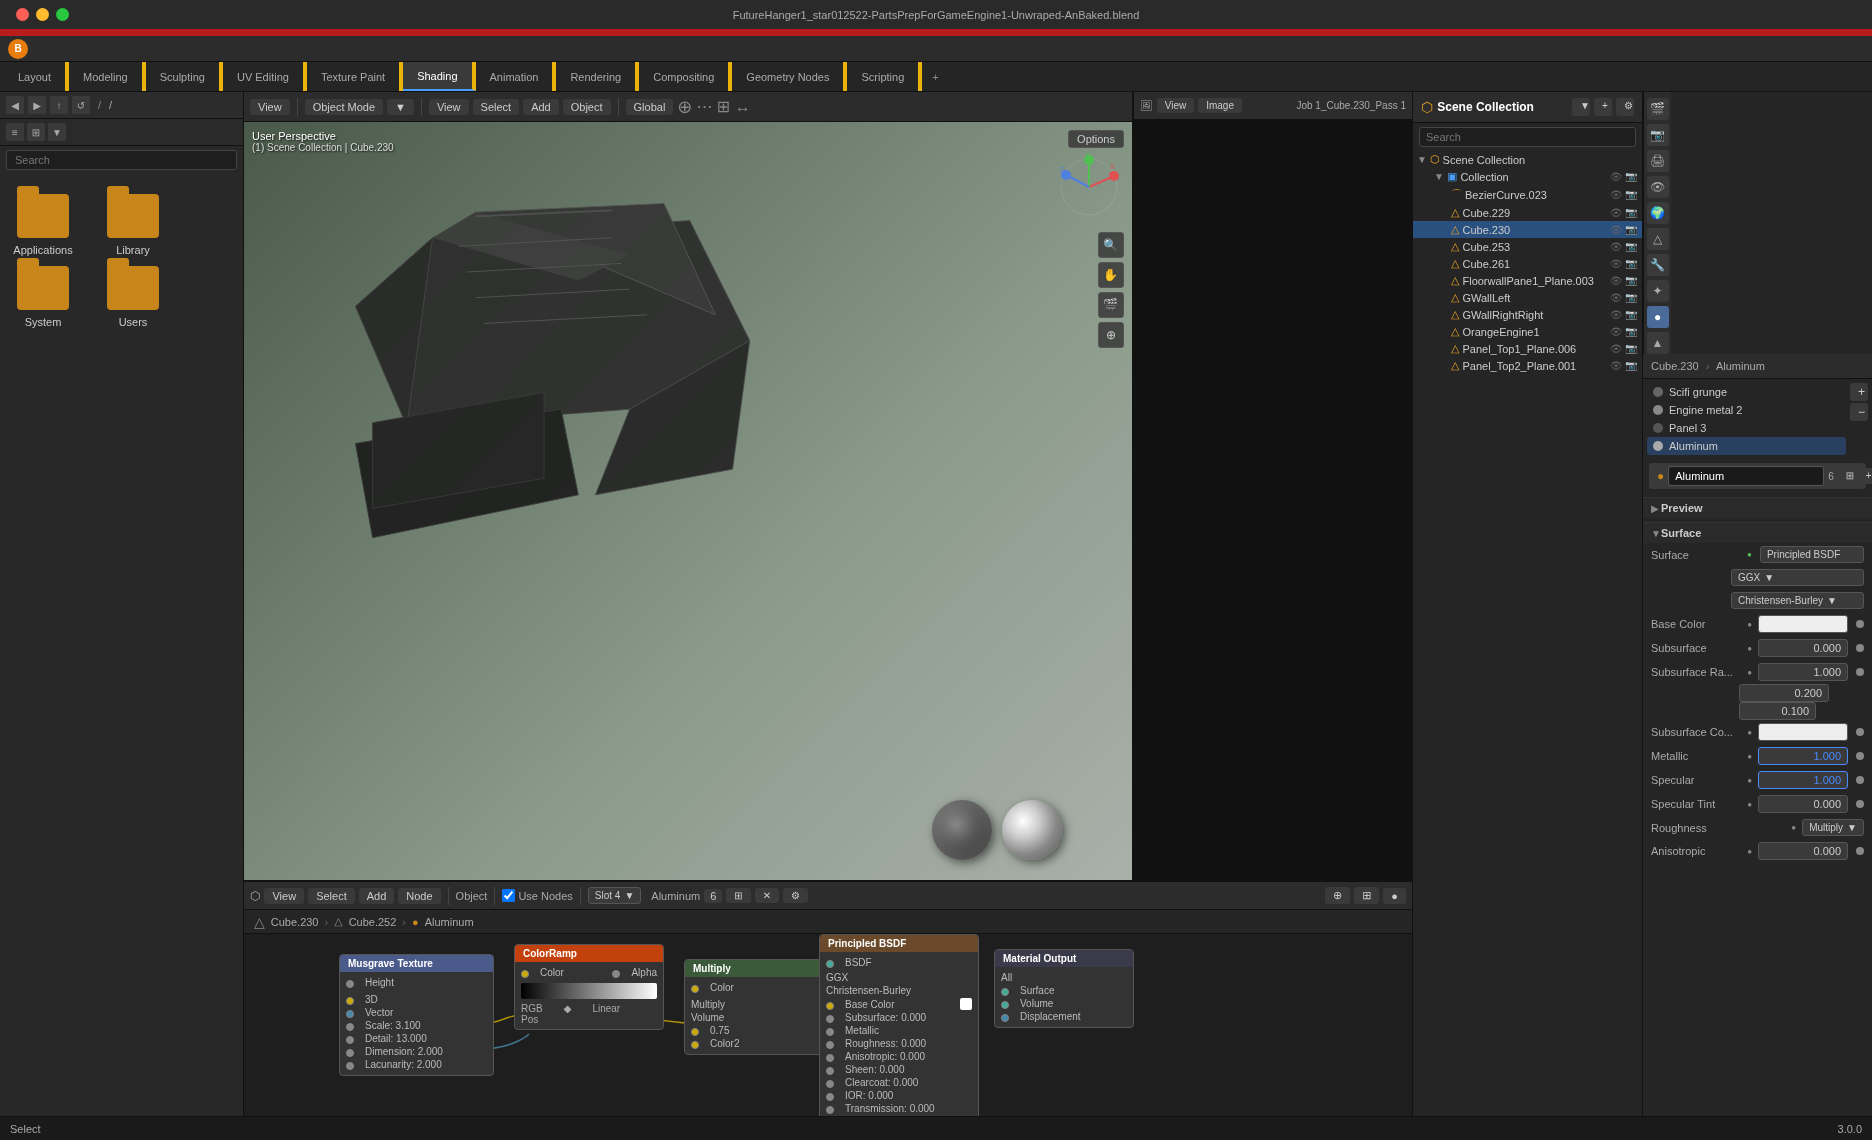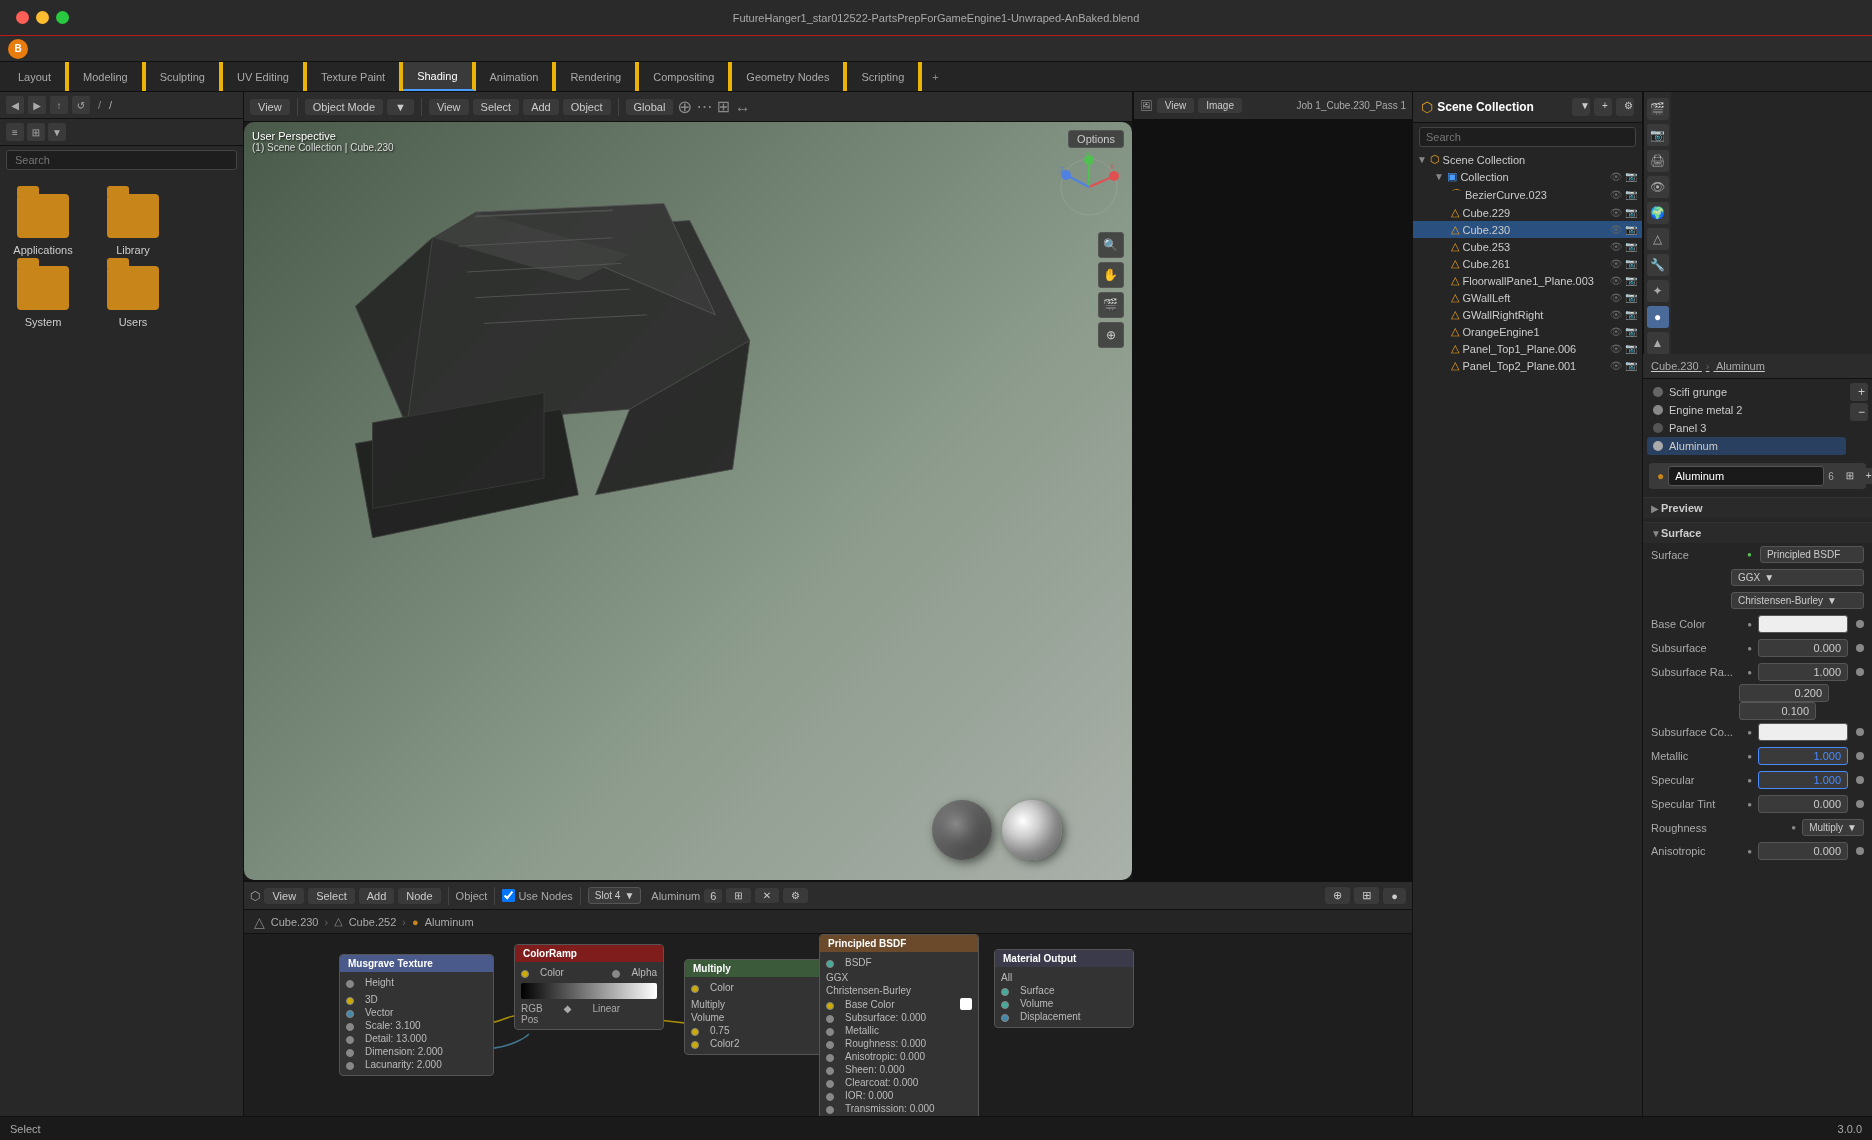--- a/index.html
+++ b/index.html
@@ -5,21 +5,21 @@
     * { box-sizing: border-box; margin: 0; padding: 0; }
     body { background: #1a1a1a; color: #ccc; font-family: 'Arial', sans-serif; font-size: 11px; overflow: hidden; width: 1872px; height: 1140px; position: relative; }
 
     
     #title-bar {
       background: #2a2a2a;
       height: 36px;
       display: flex;
       align-items: center;
       justify-content: center;
-      border-bottom: 1px solid #b91c1c;
+      border-bottom: 7px solid #b91c1c;
       position: relative;
     }
     #title-bar .window-controls {
       position: absolute;
       left: 16px;
       display: flex;
       gap: 7px;
     }
     .wc { width: 13px; height: 13px; border-radius: 50%; }
     .wc-close { background: #ff5f57; }
@@ -160,21 +160,20 @@
       font-size: 11px;
     }
     .vt-separator { width: 1px; height: 18px; background: #444; margin: 0 3px; }
 
     
     #viewport-3d {
       flex: 1;
       background: linear-gradient(135deg, #4a5a4a 0%, #6a7a6a 30%, #8a9a8a 60%, #aab0aa 100%);
       position: relative;
       min-height: 300px;
-      border-radius: 10px;
     }
     .vp-corner-text {
       position: absolute;
       top: 8px; left: 8px;
       color: #fff;
       font-size: 11px;
       text-shadow: 1px 1px 2px rgba(0,0,0,0.8);
     }
     .vp-gizmo {
       position: absolute;
@@ -331,21 +330,20 @@
     }
 
     
     .mat-header {
       background: #2c2c2c;
       padding: 6px 8px;
       display: flex;
       align-items: flex-end;
       gap: 4px;
       border-bottom: 1px solid #111;
-      text-decoration: underline;
     }
     .mat-slot {
       display: flex;
       align-items: center;
       padding: 3px 6px;
       gap: 6px;
       border-radius: 3px;
       cursor: pointer;
     }
     .mat-slot.active { background: #2a4060; }
@@ -815,21 +813,21 @@
                   <span>Dimension: 2.000</span>
                 </div>
               <div class="node-row">
                   <span class="node-socket ns-gray"></span>
                   <span>Lacunarity: 2.000</span>
                 </div>
             </div>
           </div>
 
           <div class="node" style="left:270px; top:10px; width:150px;">
-            <div class="node-header" style="background:#7f1d1d;">ColorRamp</div>
+            <div class="node-header" style="background:#c2410c;">ColorRamp</div>
             <div class="node-body">
               <div class="node-row">
                 <span class="node-socket ns-yellow"></span>
                   <span>Color</span>
                 <span class="node-socket ns-gray" style="margin-left:auto;"></span>
                   <span>Alpha</span>
               </div>
               <div style="margin:4px 0; height:16px; background:linear-gradient(to right, #000, #fff); border-radius:2px;"></div>
               <div style="display:flex;gap:21px;font-size:10px;color:#aaa;">
                 <span>RGB</span>

